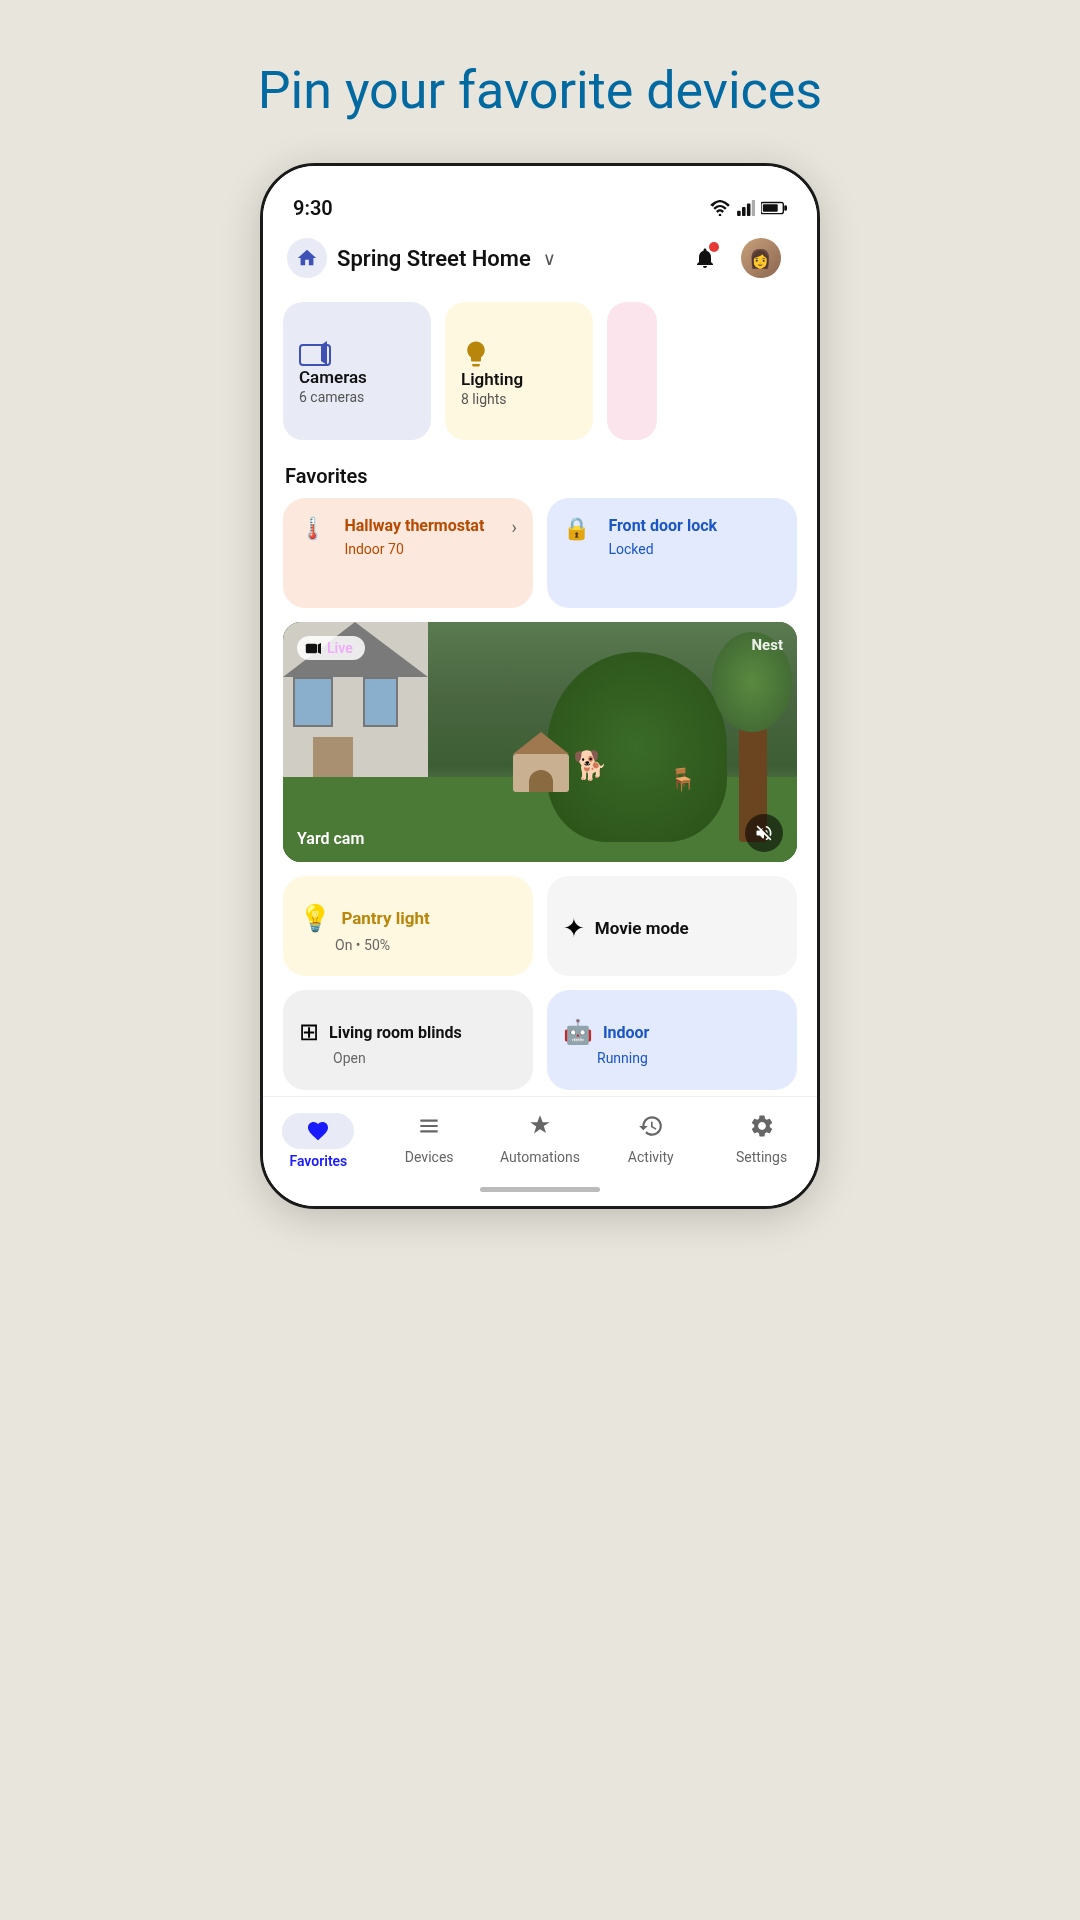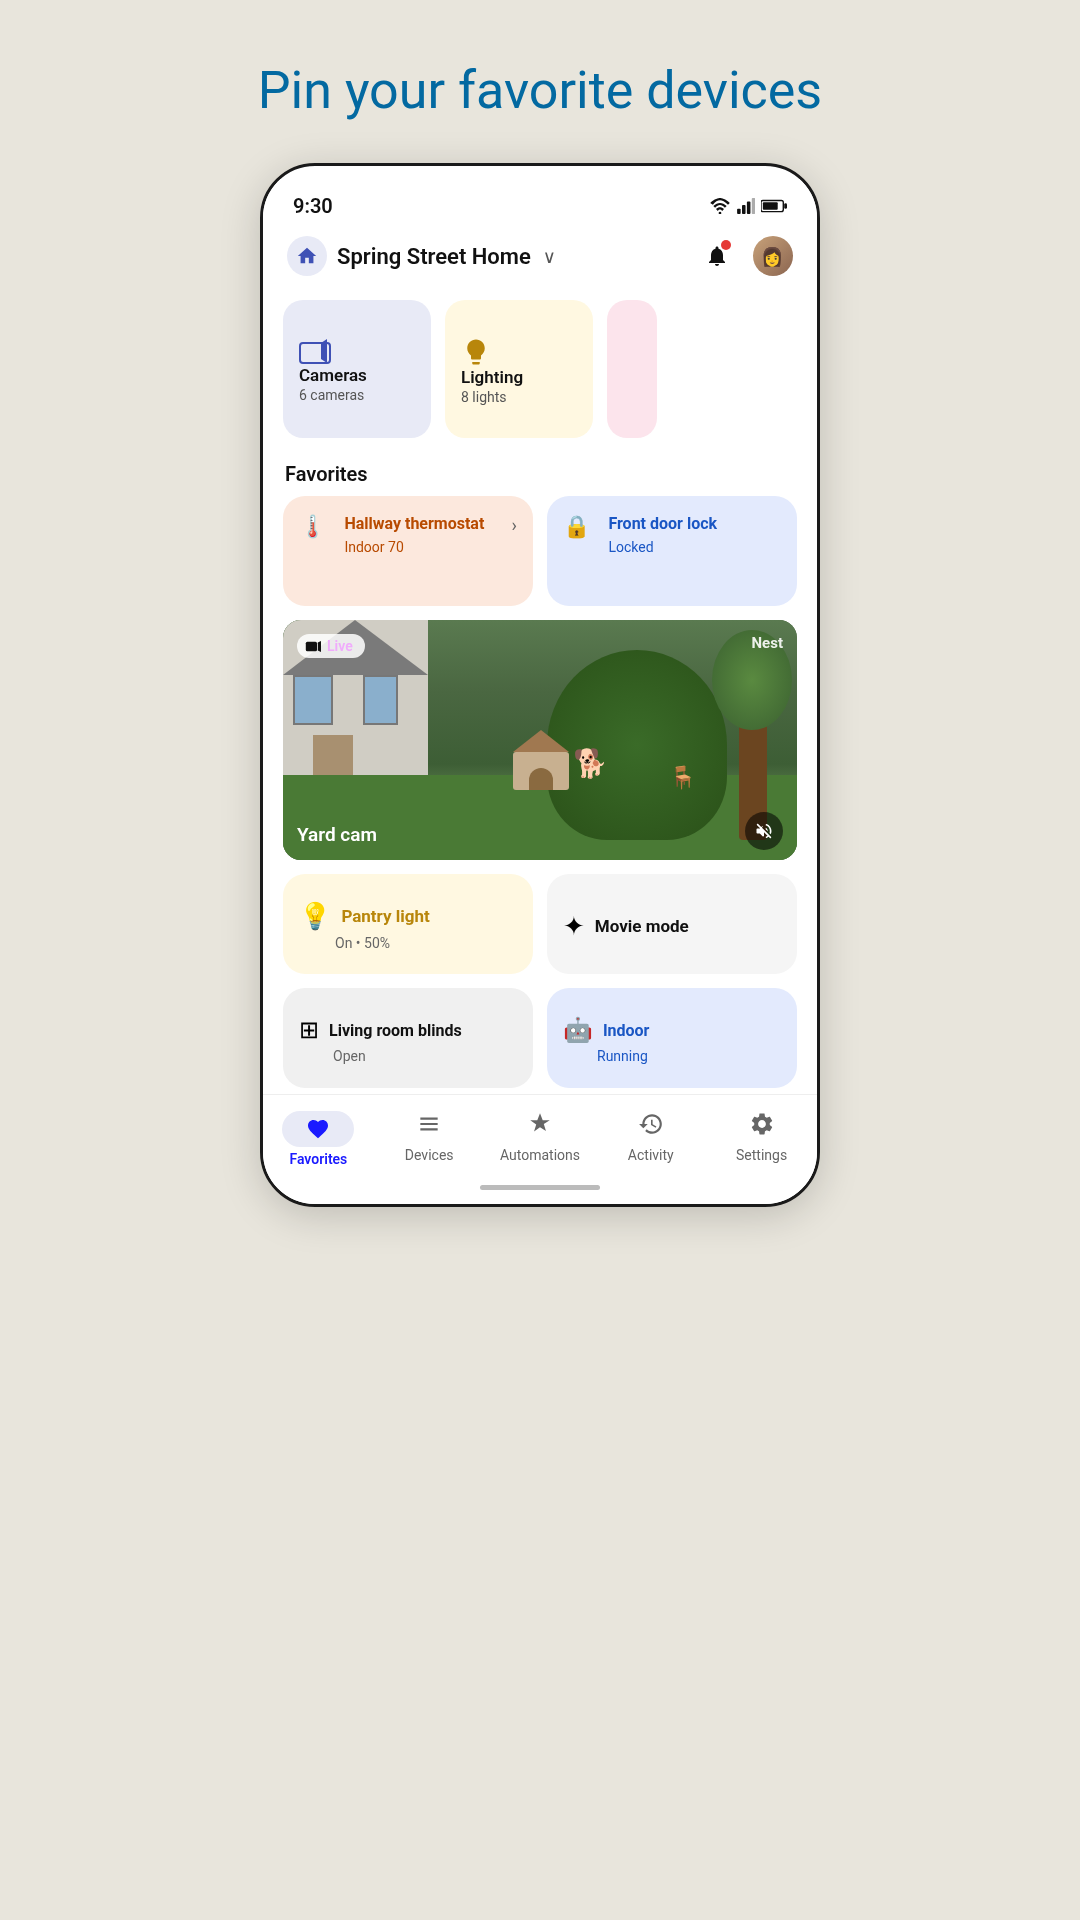--- a/index.html
+++ b/index.html
@@ -31,42 +31,41 @@
       overflow: hidden;
       box-shadow: 0 8px 40px rgba(0,0,0,0.18);
       position: relative;
     }
 
     
     .status-bar {
       display: flex;
       justify-content: space-between;
       align-items: center;
-      padding: 15px 30px 8px 30px;
-      background: #fff;
-      margin-top: 13px;
+      padding: 30px 30px 8px 30px;
+      background: #fff;
     }
     .status-time {
       font-size: 20px;
       font-weight: 600;
       color: #111;
     }
     .status-icons {
       display: flex;
       align-items: center;
       gap: 6px;
     }
     .status-icons svg { fill: #111; }
 
     
     .app-header {
       display: flex;
       align-items: center;
       justify-content: space-between;
-      padding: 10px 24px 14px 24px;
+      padding: 10px 36px 14px 24px;
       background: #fff;
     }
     .home-selector {
       display: flex;
       align-items: center;
       gap: 10px;
     }
     .home-icon-bg {
       width: 40px; height: 40px;
       background: #e8eaf6;
@@ -238,21 +237,21 @@
     .camera-brand {
       position: absolute;
       top: 14px; right: 14px;
       font-size: 15px;
       font-weight: 700;
       color: rgba(255,255,255,0.9);
     }
     .camera-label {
       position: absolute;
       bottom: 14px; left: 14px;
-      font-size: 19px;
+      font-size: 16px;
       font-weight: 600;
       color: #fff;
     }
     .camera-mute {
       position: absolute;
       bottom: 10px; right: 14px;
       width: 38px; height: 38px;
       background: rgba(0,0,0,0.55);
       border-radius: 50%;
       display: flex; align-items: center; justify-content: center;

